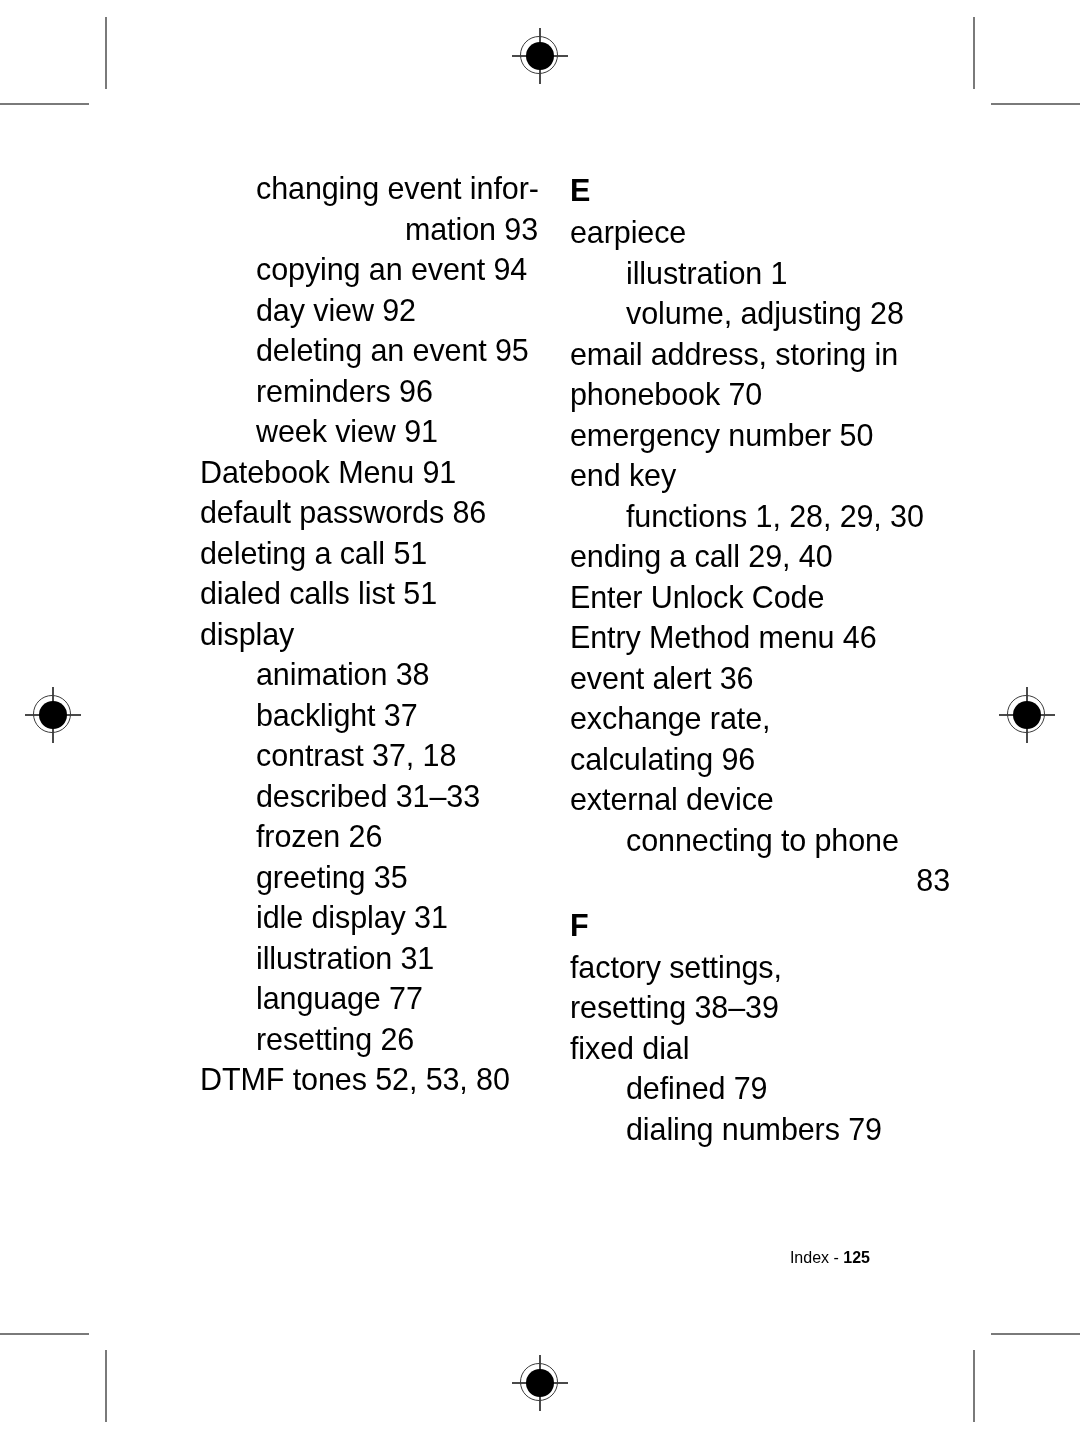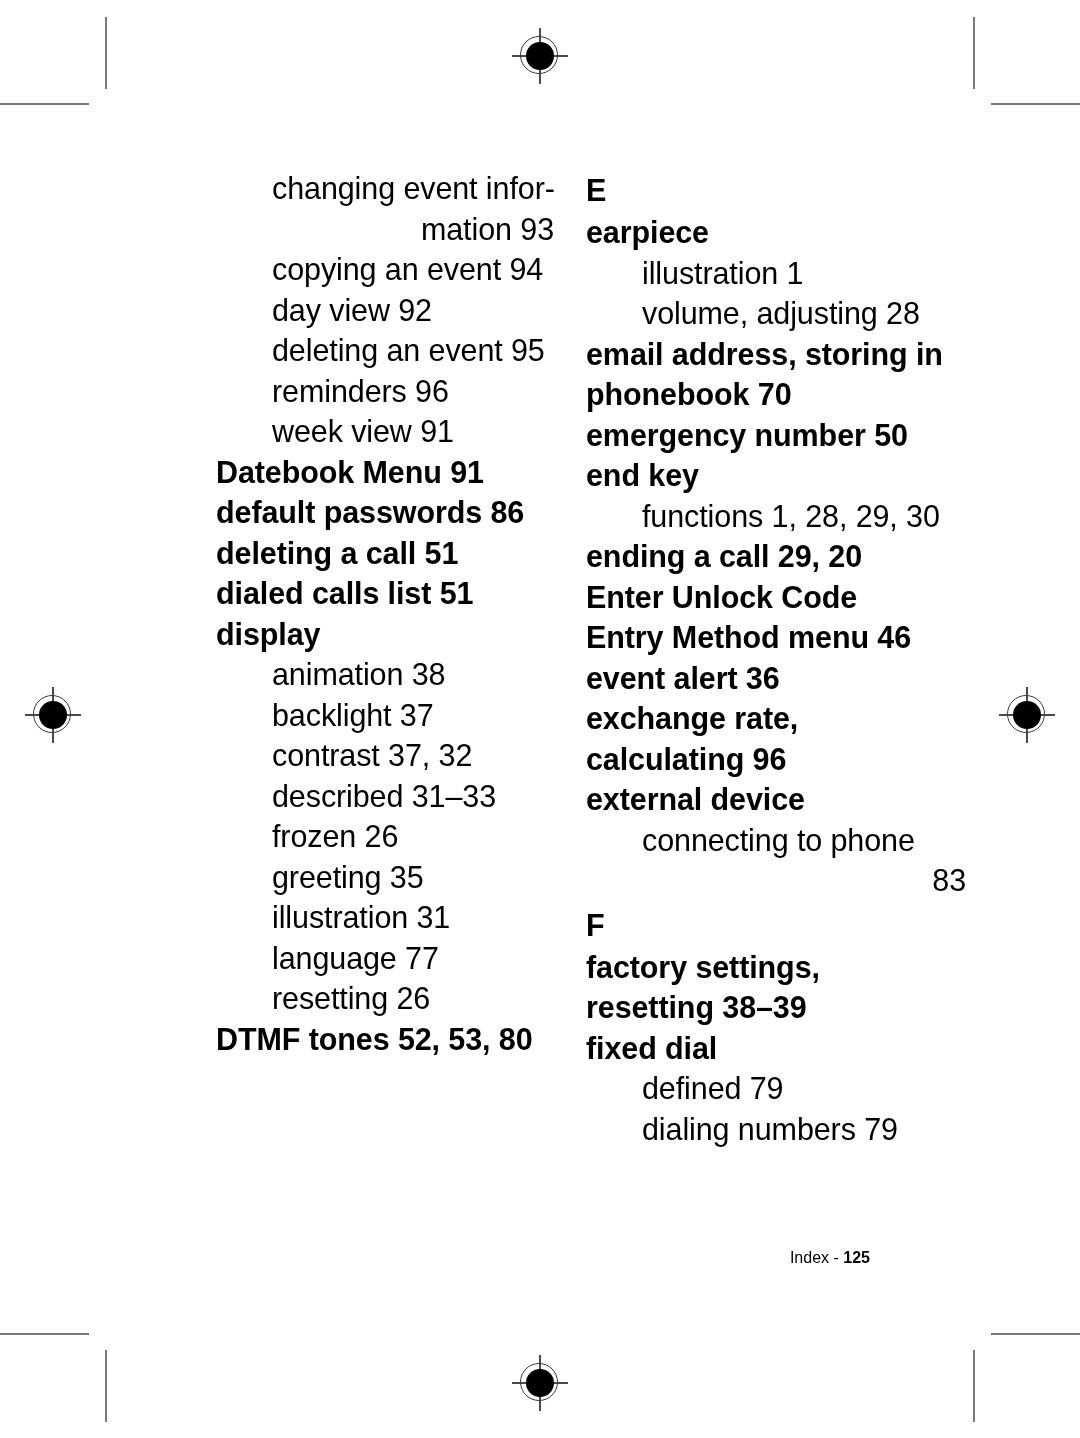--- a/index.html
+++ b/index.html
@@ -61,42 +61,41 @@
   #index-body {
     position: absolute;
     left: 0;
     top: 168px;
     width: 1080px;
   }
   .columns {
     position: relative;
     display: flex;
     align-items: flex-start;
-    padding-left: 16px;
   }
   .column {
     box-sizing: border-box;
   }
   .column.left {
     width: 370px;
     margin-left: 200px;
     padding-right: 8px;
   }
   .column.right {
     width: 380px;
     margin-left: 0px;
   }
 
   .entry {
     font-size: 30.5px;
     line-height: 40.5px;
     white-space: nowrap;
     letter-spacing: -0.1px;
   }
-  .entry.lvl0 { padding-left: 0px; font-weight: bold; }
+  .entry.lvl0 { padding-left: 0px; }
   .entry.lvl1 { padding-left: 56px; }
 
   .entry.cont {
     text-align: right;
     padding-left: 0;
     padding-right: 24px;
   }
   .entry.cont-wide {
     text-align: right;
     padding-left: 0;
@@ -174,40 +173,41 @@
         <div class="entry lvl1">deleting an event 95</div>
         <div class="entry lvl1">reminders 96</div>
         <div class="entry lvl1">week view 91</div>
         <div class="entry lvl0">Datebook Menu 91</div>
         <div class="entry lvl0">default passwords 86</div>
         <div class="entry lvl0">deleting a call 51</div>
         <div class="entry lvl0">dialed calls list 51</div>
         <div class="entry lvl0">display</div>
         <div class="entry lvl1">animation 38</div>
         <div class="entry lvl1">backlight 37</div>
-        <div class="entry lvl1">contrast 37, 32</div>
+        <div class="entry lvl1">contrast 37, 18</div>
         <div class="entry lvl1">described 31–33</div>
         <div class="entry lvl1">frozen 26</div>
         <div class="entry lvl1">greeting 35</div>
+        <div class="entry lvl1">idle display 31</div>
         <div class="entry lvl1">illustration 31</div>
         <div class="entry lvl1">language 77</div>
         <div class="entry lvl1">resetting 26</div>
         <div class="entry lvl0">DTMF tones 52, 53, 80</div>
       </div>
     <div class="column right" id="col-right">
         <div class="letter-head">E</div>
         <div class="entry lvl0">earpiece</div>
         <div class="entry lvl1">illustration 1</div>
         <div class="entry lvl1">volume, adjusting 28</div>
         <div class="entry lvl0">email address, storing in</div>
         <div class="entry lvl0">phonebook 70</div>
         <div class="entry lvl0">emergency number 50</div>
         <div class="entry lvl0">end key</div>
         <div class="entry lvl1">functions 1, 28, 29, 30</div>
-        <div class="entry lvl0">ending a call 29, 20</div>
+        <div class="entry lvl0">ending a call 29, 40</div>
         <div class="entry lvl0">Enter Unlock Code</div>
         <div class="entry lvl0">Entry Method menu 46</div>
         <div class="entry lvl0">event alert 36</div>
         <div class="entry lvl0">exchange rate,</div>
         <div class="entry lvl0">calculating 96</div>
         <div class="entry lvl0">external device</div>
         <div class="entry lvl1">connecting to phone</div>
         <div class="entry lvl1 cont-wide">83</div>
         <div class="letter-head spaced">F</div>
         <div class="entry lvl0">factory settings,</div>

